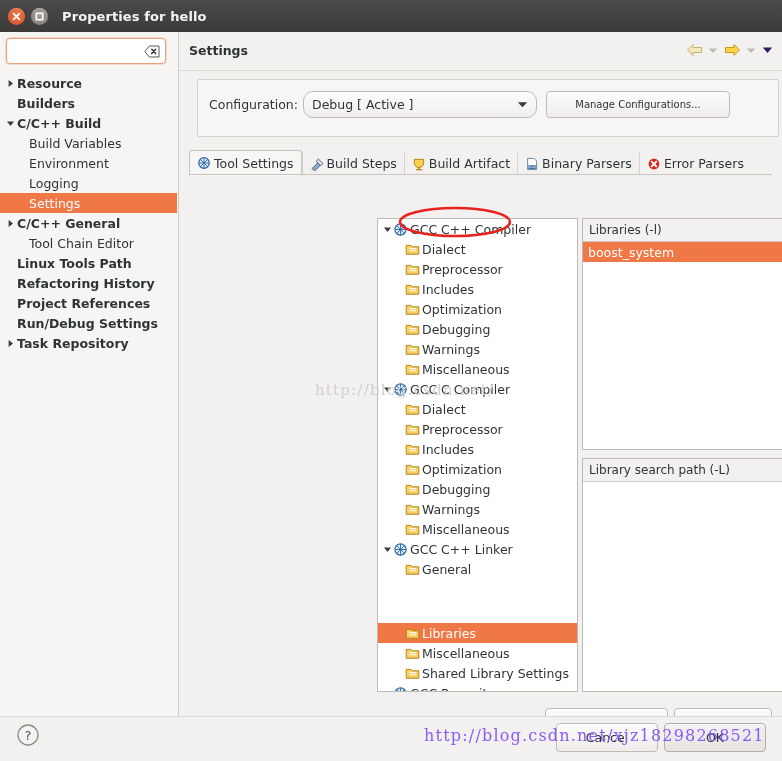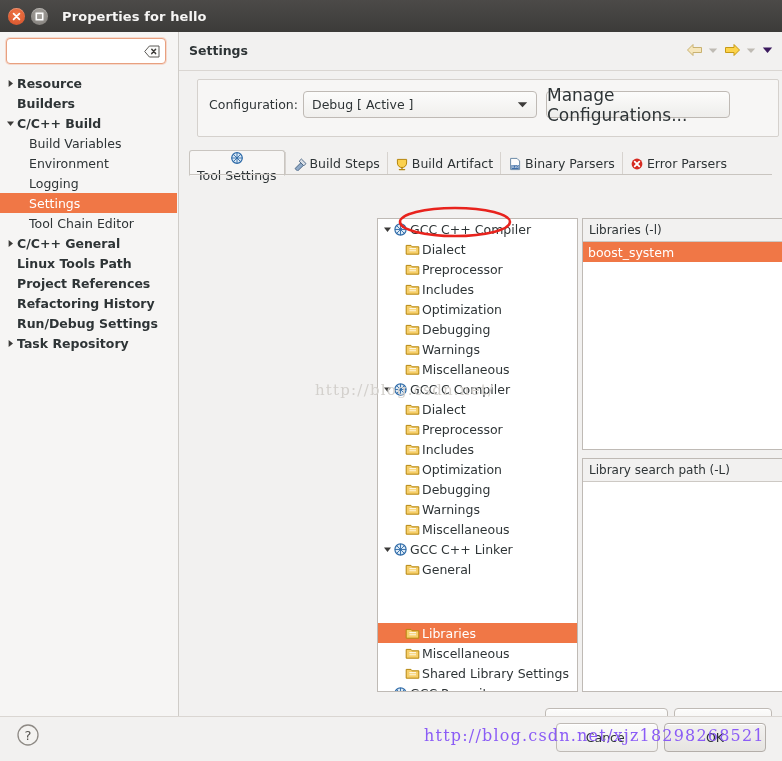--- a/index.html
+++ b/index.html
@@ -82,44 +82,44 @@
   .navbar .cell.sm { width: 14px; }
 
   .confbar {
     position: absolute; left: 18px; top: 47px; width: 580px; height: 56px;
     background: #f7f6f5; border: 1px solid #d5d1cd; border-radius: 2px;
   }
   .conf-label { position: absolute; left: 11px; top: 17px; font-size: 12.5px; }
   .combo {
     position: absolute; left: 105px; top: 11px; width: 232px; height: 25px;
     background: linear-gradient(to bottom, #fcfcfb 0%, #f0efed 100%);
-    border: 1px solid #bfbab5; border-radius: 4px;
+    border: 1px solid #bfbab5; border-radius: 10px;
     display: flex; align-items: center;
   }
   .combo .val { margin-left: 8px; font-size: 12.5px; }
   .combo .cb-arrow { margin-left: auto; margin-right: 8px; line-height: 0; }
   .mgbtn {
     position: absolute; left: 348px; top: 11px; width: 182px; height: 25px;
     background: linear-gradient(to bottom, #fcfcfb 0%, #eeedeb 100%);
     border: 1px solid #bfbab5; border-radius: 4px;
     display: flex; align-items: center; justify-content: center;
-    font-size: 17px; cursor: default;
+    font-size: 10px; cursor: default;
   }
 
   
   .tabs {
     position: absolute; left: 10px; top: 119px; width: 583px; height: 24px;
     display: flex; align-items: flex-end;
   }
   .tab {
     height: 23px; display: flex; align-items: center; gap: 3px;
     padding: 0 7px; font-size: 12.5px; color: #2e3436;
     border-left: 1px solid #d7d3cf; cursor: default; white-space: nowrap;
   }
-  .tab:first-child { border-left: 0; flex-direction: column; }
+  .tab:first-child { border-left: 0; }
   .tab.active {
     background: #f7f6f5;
     border: 1px solid #c9c5c0; border-bottom: 1px solid #f7f6f5;
     border-radius: 3px 3px 0 0; height: 24px; margin-bottom: -1px;
   }
   .tabs-underline {
     position: absolute; left: 10px; top: 142px; width: 583px; height: 1px; background: #c9c5c0;
   }
 
   
@@ -239,41 +239,41 @@
           <span class="lbl">Environment</span>
         </div>
         <div class="tnode d2">
           <span class="arrow"></span>
           <span class="lbl">Logging</span>
         </div>
         <div class="tnode d2 sel">
           <span class="arrow"></span>
           <span class="lbl">Settings</span>
         </div>
-        <div class="tnode d2">
-          <span class="arrow"></span>
-          <span class="lbl">Tool Chain Editor</span>
-        </div>
         <div class="tnode d1">
           <span class="arrow"><svg width="9" height="9" viewBox="0 0 9 9">
               <path d="M2.6 1 L2.6 8 L7 4.5 Z" fill="#3c3b39"></path>
             </svg></span>
           <span class="lbl">C/C++ General</span>
         </div>
+        <div class="tnode d2">
+          <span class="arrow"></span>
+          <span class="lbl">Tool Chain Editor</span>
+        </div>
         <div class="tnode d1">
           <span class="arrow"></span>
           <span class="lbl">Linux Tools Path</span>
         </div>
         <div class="tnode d1">
           <span class="arrow"></span>
+          <span class="lbl">Refactoring History</span>
+        </div>
+        <div class="tnode d1">
+          <span class="arrow"></span>
           <span class="lbl">Project References</span>
-        </div>
-        <div class="tnode d1">
-          <span class="arrow"></span>
-          <span class="lbl">Refactoring History</span>
         </div>
         <div class="tnode d1">
           <span class="arrow"></span>
           <span class="lbl">Run/Debug Settings</span>
         </div>
         <div class="tnode d1">
           <span class="arrow"><svg width="9" height="9" viewBox="0 0 9 9">
               <path d="M2.6 1 L2.6 8 L7 4.5 Z" fill="#3c3b39"></path>
             </svg></span>
           <span class="lbl">Task Repository</span>

